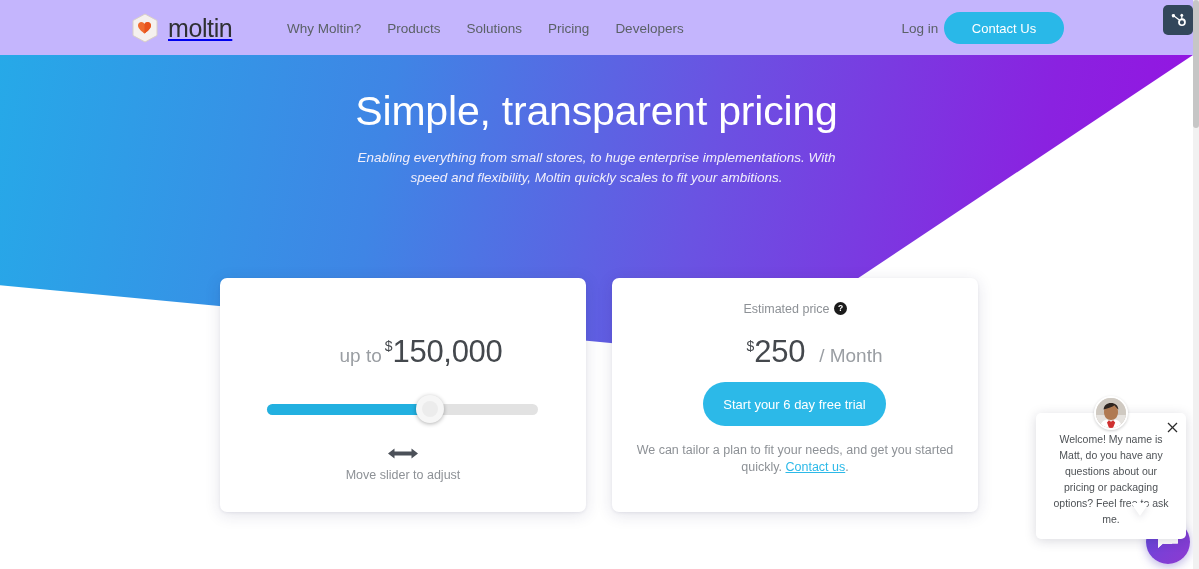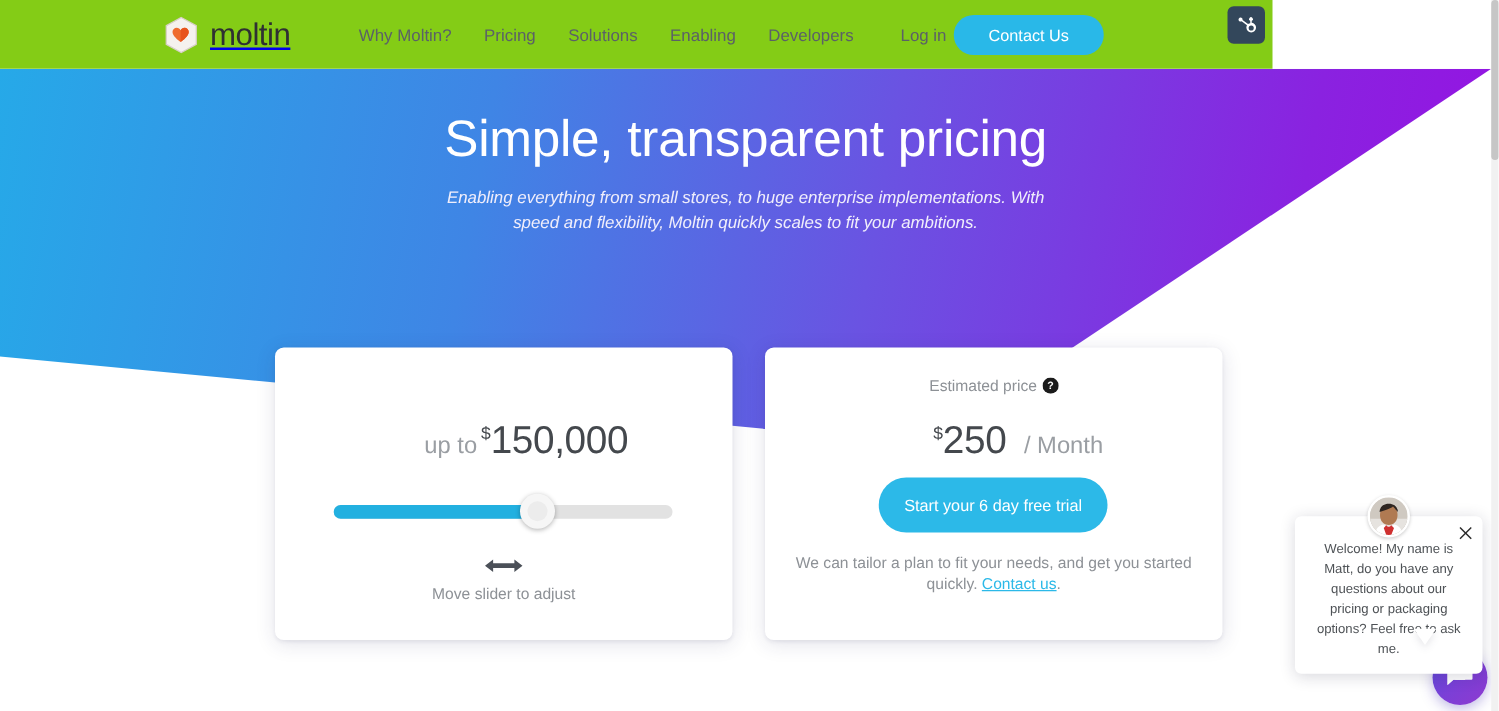--- a/index.html
+++ b/index.html
@@ -8,22 +8,22 @@
     width: 1199px; height: 569px;
     overflow: hidden;
     font-family: "Liberation Sans", sans-serif;
     background: #ffffff;
   }
   .page { position: relative; width: 1199px; height: 569px; background:#fff; overflow:hidden; }
 
   
   .header {
     position: absolute; top: 0; left: 0;
-    width: 1018px; height: 55px;
-    background: #84cc16;
+    width: 1199px; height: 55px;
+    background: #c4b5fd;
     z-index: 40;
   }
   .logo-wrap {
     position: absolute; left: 131px; top: 13px;
     display: flex; align-items: center; gap: 9px;
   }
   .logo-mark { width: 28px; height: 30px; display:block; }
   .logo-text {
     font-size: 25px; color: #2f3033; letter-spacing: -0.4px;
     font-weight: 400; line-height: 1;
@@ -232,23 +232,23 @@
       <svg class="logo-mark" viewBox="0 0 28 30">
         <polygon points="14,1 26,7.5 26,22.5 14,29 2,22.5 2,7.5" fill="#f5f1ee" stroke="#d8cfc7" stroke-width="1"></polygon>
         <path d="M7 12.5c0-2 1.6-3.4 3.3-3.4 1.5 0 2.6 0.9 3.2 2 0.6-1.1 1.7-2 3.2-2 1.7 0 3.3 1.4 3.3 3.4 0 3.3-4.6 6.5-6.5 8.1C11.6 19 7 15.8 7 12.5z" fill="#ef6c2f"></path>
         <path d="M13.5 11.1c0.6-1.1 1.7-2 3.2-2 1.7 0 3.3 1.4 3.3 3.4 0 3.3-4.6 6.5-6.5 8.1" fill="#e8531c"></path>
       </svg>
       <span class="logo-text">moltin</span>
     </a>
 
     <nav class="nav">
       <a href="#">Why Moltin?</a>
+      <a href="#">Products</a>
+      <a href="#">Solutions</a>
       <a href="#">Pricing</a>
-      <a href="#">Solutions</a>
-      <a href="#">Enabling</a>
       <a href="#">Developers</a>
     </nav>
 
     <div class="auth">
       <a href="#">Log in</a>
       <a href="#">Sign up</a>
     </div>
 
     <button class="contact-btn">Contact Us</button>
 

